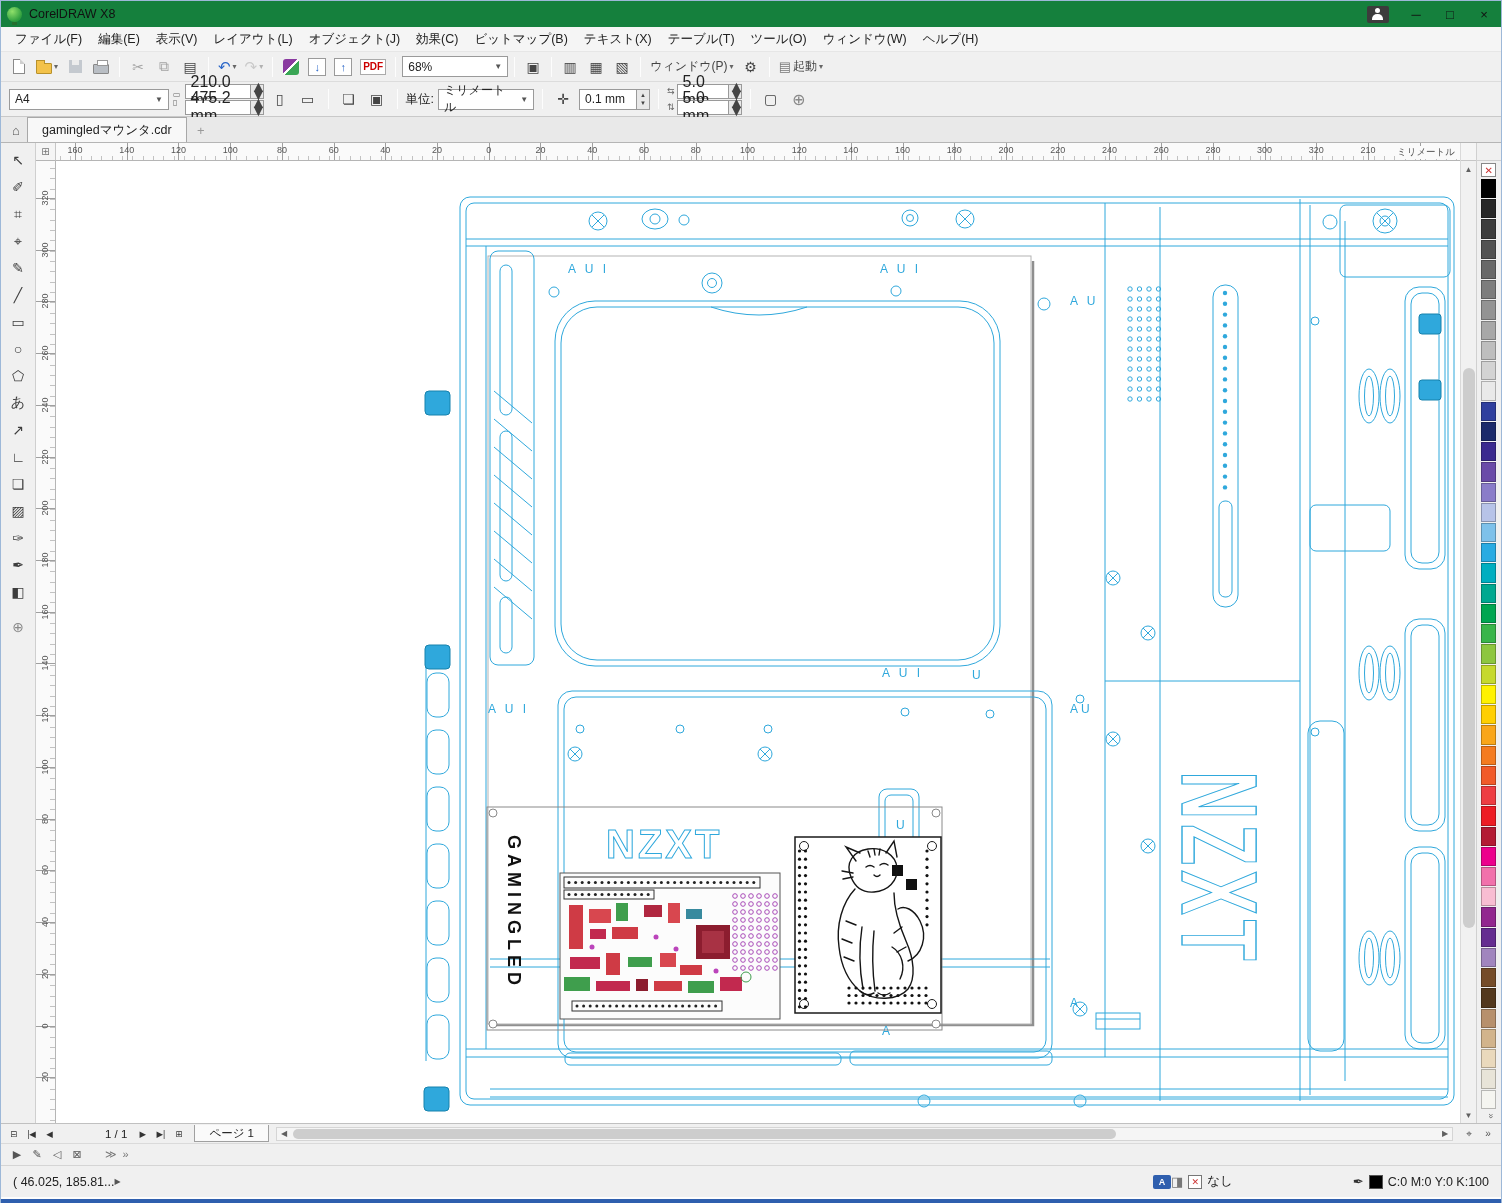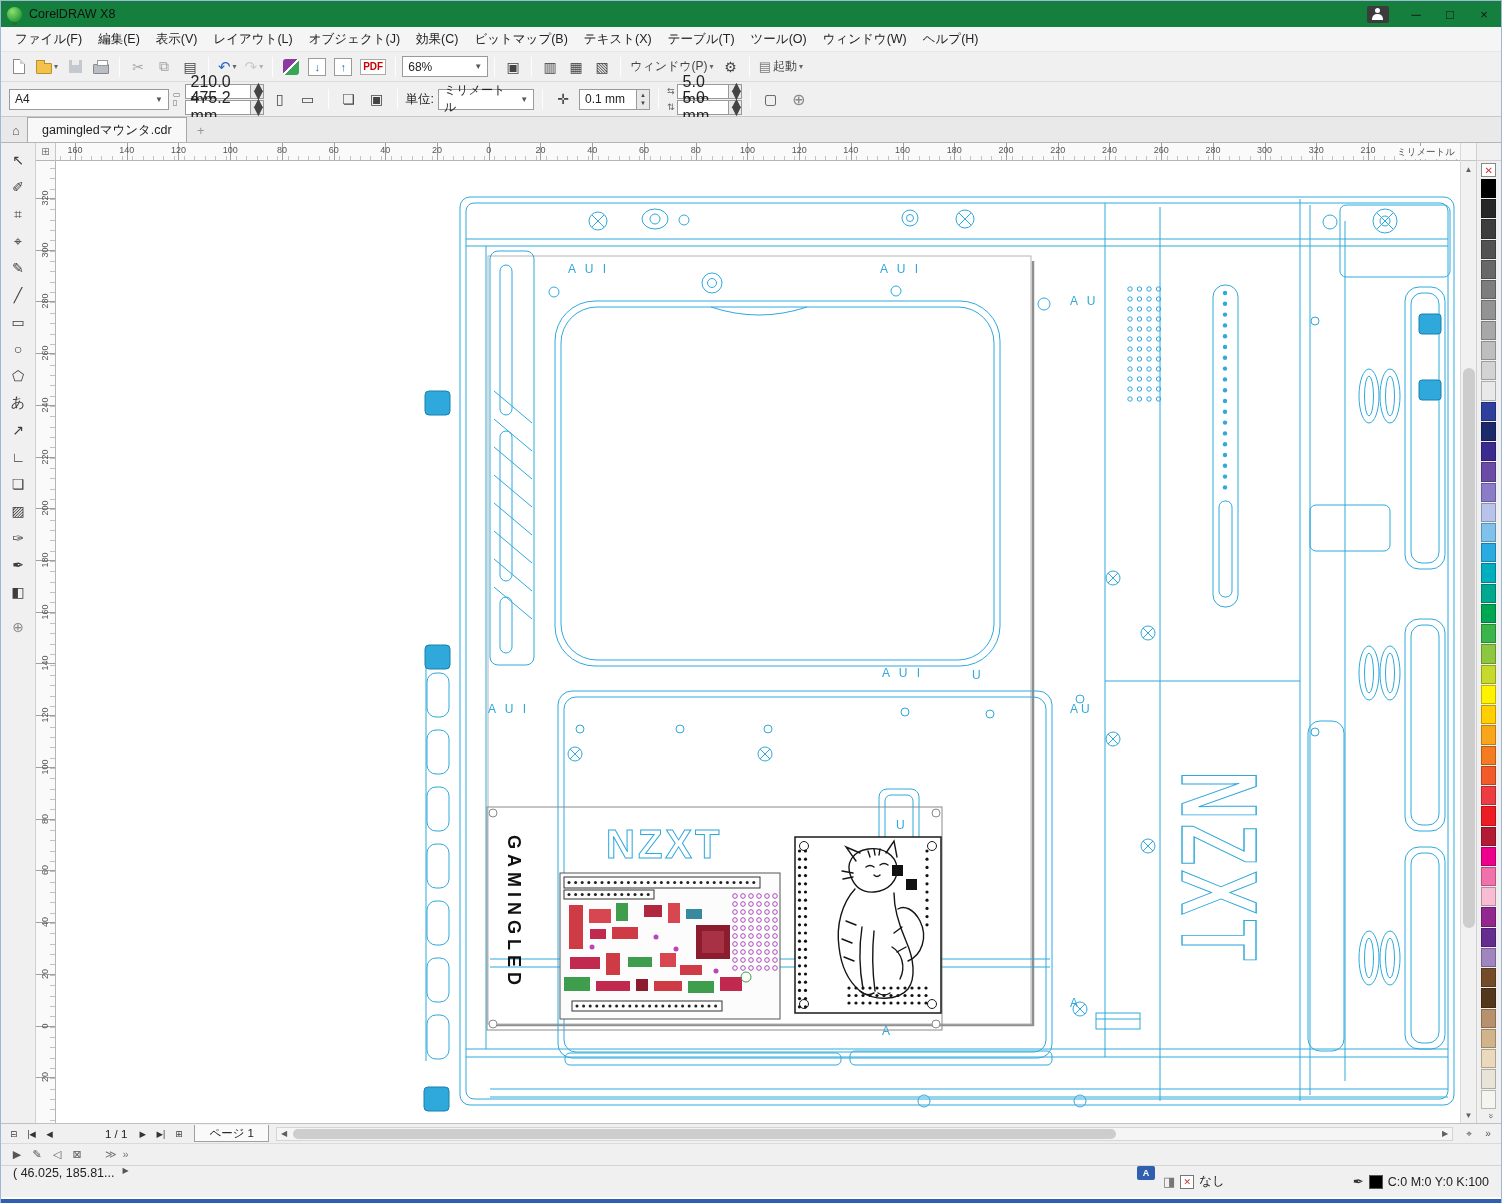--- a/index.html
+++ b/index.html
@@ -113,21 +113,21 @@
   .hs-thumb { position:absolute; left:16px; width:70%; height:10px; background:#cdcdcd; border-radius:5px; }
   .corner-btn { width:18px; height:16px; display:flex; align-items:center; justify-content:center; font-size:10px; color:#555; }
 
   
   .statusbar { height:22px; background:#f0f0f0; border-top:1px solid #dadada; display:flex; align-items:center; padding:0 8px; flex:0 0 auto; }
   .sb-icons { display:flex; gap:4px; margin-right:20px; }
   .sb-ico { width:16px; height:16px; display:flex; align-items:center; justify-content:center; font-size:11px; color:#555; }
   .sb-hint { flex:1; text-align:center; color:#666; font-size:12px; }
   .sb-chevrons { display:flex; gap:6px; color:#777; font-size:11px; }
 
-  .coordsbar { height:32px; background:#f0f0f0; border-top:1px solid #d5d5d5; display:flex; padding:0 12px; gap:8px; flex:0 0 auto; }
+  .coordsbar { height:32px; background:#f0f0f0; border-top:1px solid #d5d5d5; display:flex; align-items:center; padding:0 12px; flex:0 0 auto; }
   .coords-text { font-size:12.5px; color:#222; }
   .expander { font-size:8px; color:#555; }
   .coords-spacer { flex:1; }
   .ime-icon { width:18px; height:14px; background:#2f5fae; border-radius:2px; color:#fff; font-size:9px; font-weight:bold; display:flex; align-items:center; justify-content:center; }
   .fill-group, .outline-group { display:flex; align-items:center; gap:5px; }
   .bucket-ico { font-size:13px; color:#777; }
   .swatch-box { width:14px; height:14px; border:1px solid #777; background:#fff; display:flex; align-items:center; justify-content:center; font-size:9px; color:#c33; }
   .swatch-black { width:14px; height:14px; border:1px solid #555; background:#000; }
   .pen-ico { font-size:13px; color:#333; }
   .status-label { font-size:12.5px; color:#222; }
@@ -198,21 +198,21 @@
     <span class="tbtn">
         <span class="icon-arrow-box">↓</span>
       </span>
     <span class="tbtn">
         <span class="icon-arrow-box">↑</span>
       </span>
     <span class="tbtn">
         <span class="icon-pdf">PDF</span>
       </span>
     <span class="sep"></span>
-    <span class="combo" style="width:86px">
+    <span class="combo" style="width:106px">
       <span>68%</span>
       <span class="arrow">▼</span>
     </span>
     <span class="sep"></span>
     <span class="tbtn">▣</span>
     <span class="sep"></span>
     <span class="tbtn">▥</span>
     <span class="tbtn">▦</span>
     <span class="tbtn">▧</span>
     <span class="sep"></span>

